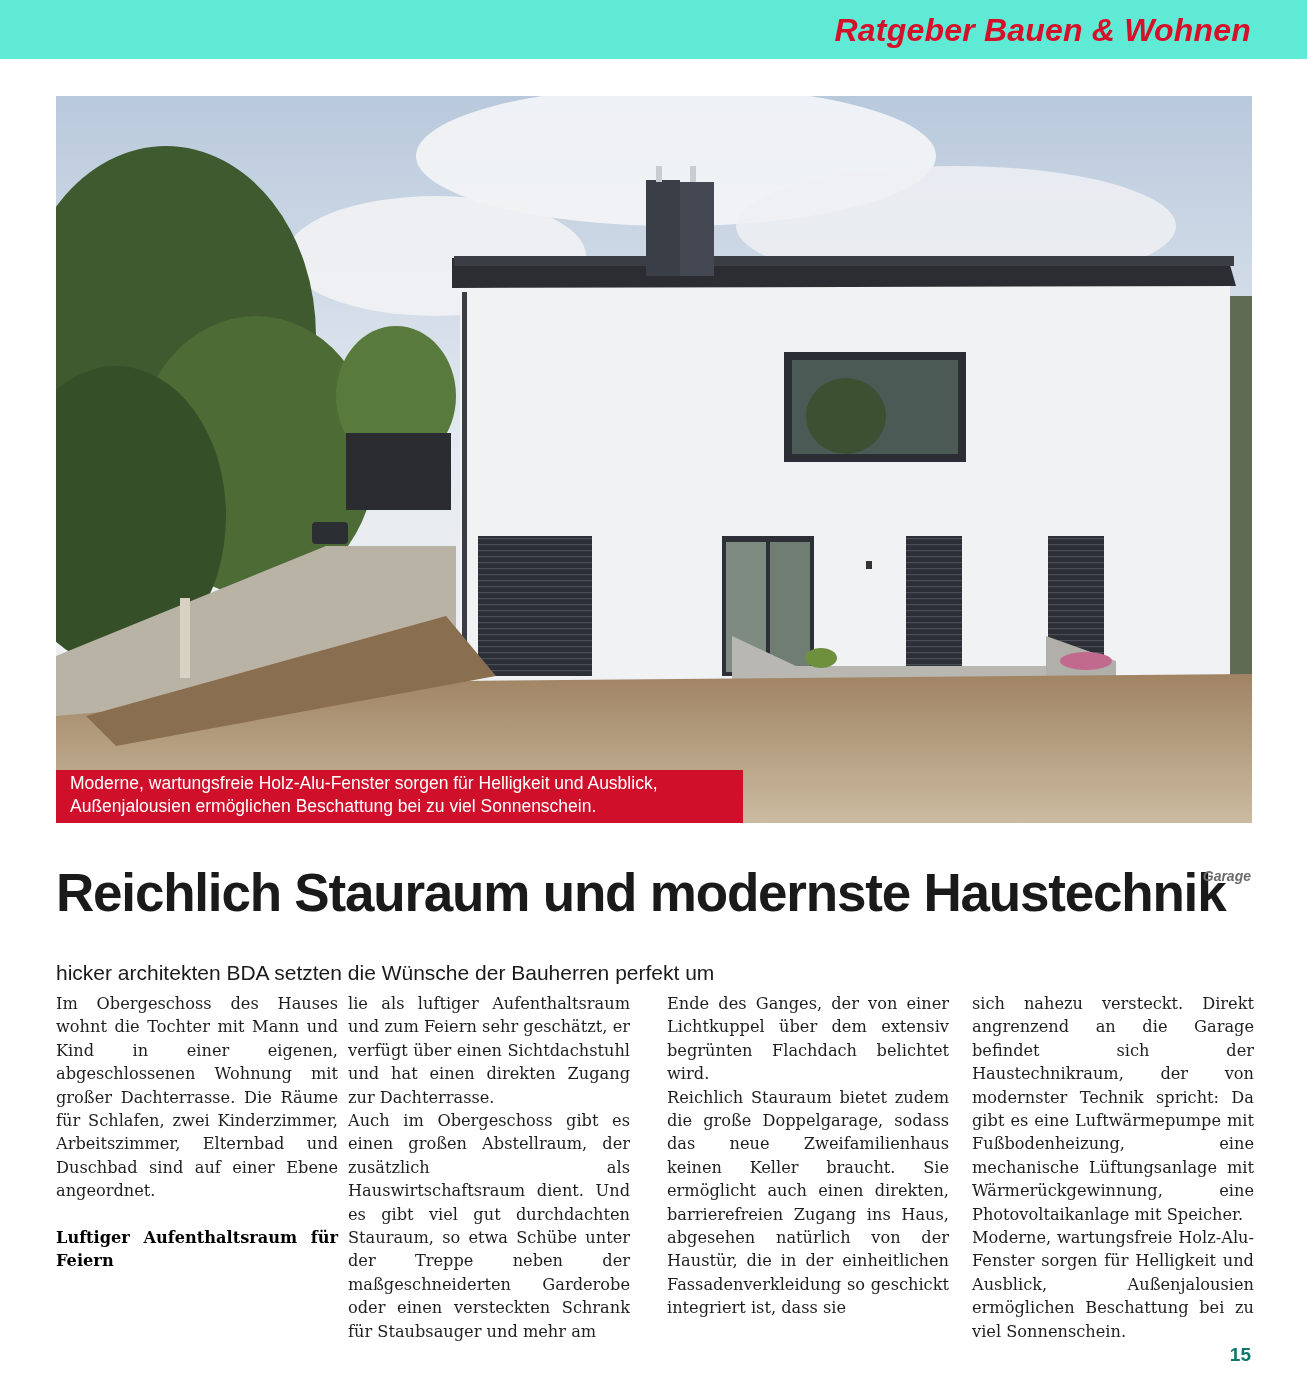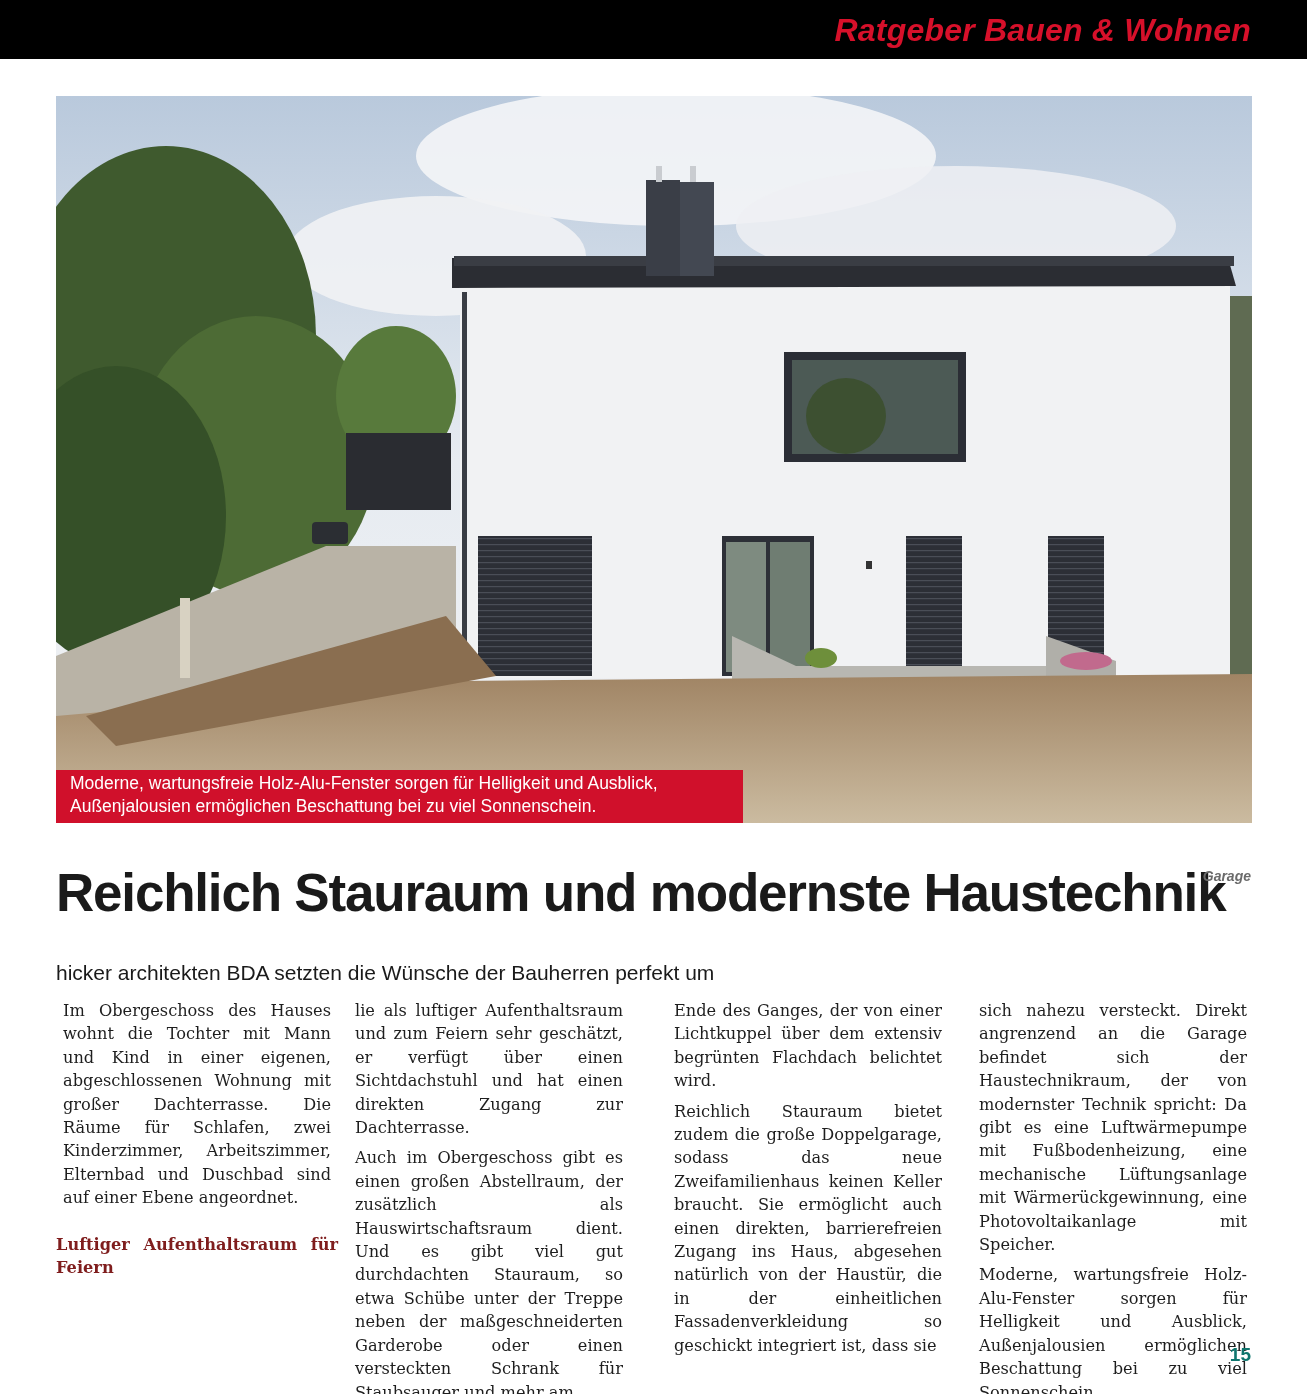--- a/index.html
+++ b/index.html
@@ -1,27 +1,27 @@
 <!DOCTYPE html>
 <html><head>
 <meta charset="utf-8">
 <style>
   html, body { margin:0; padding:0; }
   body { width:1307px; height:1394px; background:#ffffff; position:relative; overflow:hidden; font-family:"Liberation Sans", sans-serif; }
-  .topbar { position:absolute; left:0; top:0; width:1307px; height:59px; background:#000000; }
+  .topbar { position:absolute; left:0; top:0; width:1307px; height:59px; background:#5eead4; }
   .section-title { position:absolute; right:56px; top:12px; font-family:"Liberation Sans", sans-serif; font-weight:bold; font-style:italic; font-size:32px; color:#d7102a; letter-spacing:0.2px; }
   .photo { position:absolute; left:56px; top:96px; width:1196px; height:727px; overflow:hidden; background:#cfd9e6; }
   .photo svg { display:block; }
   .caption { position:absolute; left:56px; top:770px; width:687px; height:53px; background:#d0102b; color:#fff; font-family:"Liberation Sans", sans-serif; font-size:17.5px; line-height:23px; padding:2px 0 0 14px; box-sizing:border-box; }
   .headline { position:absolute; left:56px; top:862px; font-family:"Liberation Sans", sans-serif; font-weight:bold; font-size:53px; color:#1a1a1a; letter-spacing:-1.2px; }
   .ad-label { position:absolute; right:56px; top:868px; font-family:"Liberation Sans", sans-serif; font-style:italic; font-weight:bold; font-size:14px; color:#6b6b6b; }
   .subhead { position:absolute; left:56px; top:927px; font-family:"Liberation Sans", sans-serif; font-size:21px; color:#1a1a1a;margin-top:34px; }
   .col { position:absolute; top:992px; width:282px; font-family:"DejaVu Serif", serif; font-size:16.2px; line-height:23.4px; color:#1e1e1e; text-align:justify; }
-  .col p { margin:7px; }
-  .col h3 { margin:23px 0 0 0; font-family:"DejaVu Serif", serif; font-weight:bold; font-size:16.2px; line-height:23.4px; color:#7f1d1d; }
+  .col p { margin:0; }
+  .col h3 { margin:23px 0 0 0; font-family:"DejaVu Serif", serif; font-weight:bold; font-size:16.2px; line-height:23.4px; color:#000000; }
   .c1 { left:56px; } .c2 { left:348px; } .c3 { left:667px; } .c4 { left:972px; }
   .page-num { position:absolute; right:56px; top:1344px; font-family:"Liberation Sans", sans-serif; font-weight:bold; font-size:19px; color:#0f766e; }
 </style>
 </head>
 <body>
 
 <div class="topbar">
   <div class="section-title">Ratgeber Bauen &amp; Wohnen</div>
 </div>
 

